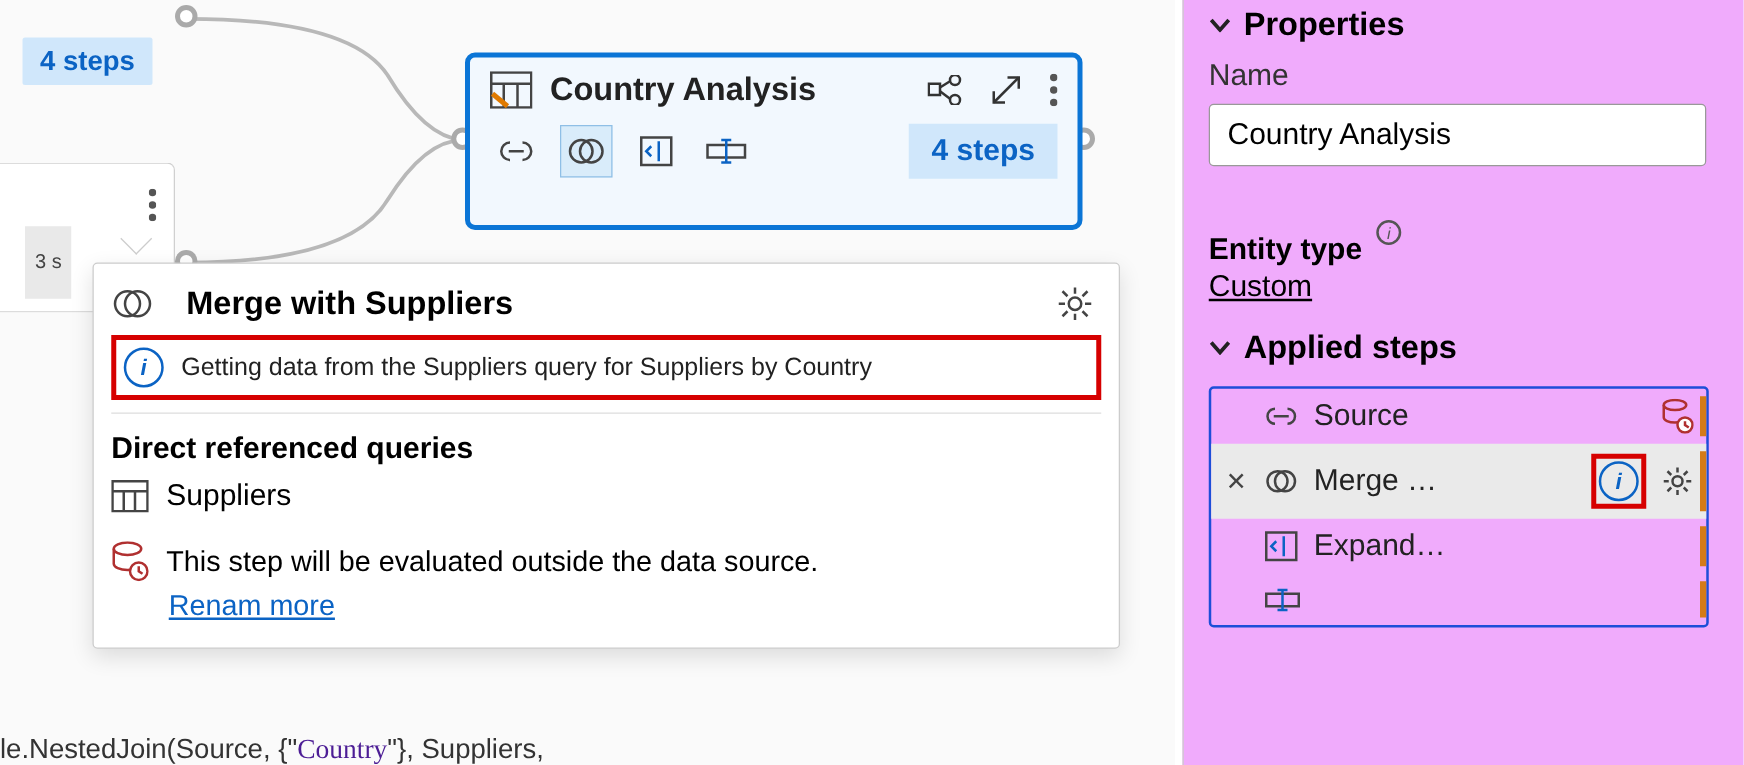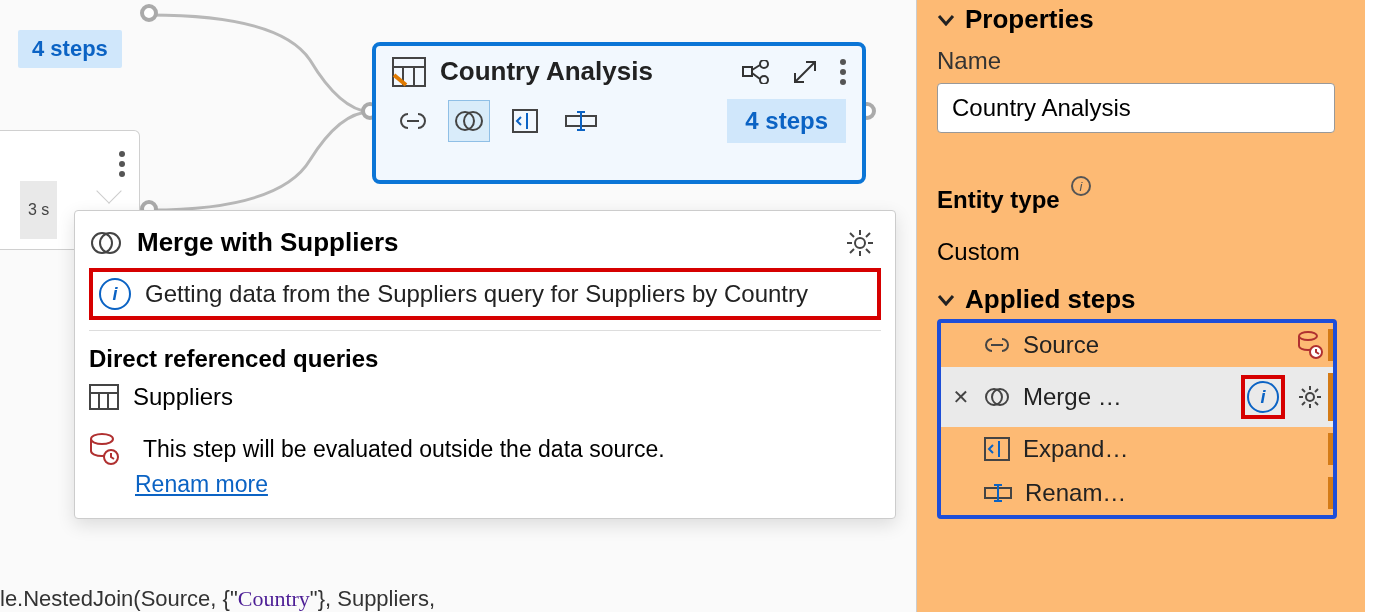--- a/index.html
+++ b/index.html
@@ -31,46 +31,46 @@
   .node-icons { display: flex; gap: 14px; align-items: center; }
   .node-icon { width: 42px; height: 42px; display: flex; align-items: center; justify-content: center; }
   .node-icon.selected { background: #d9ecfa; border: 1px solid #8fbfe6; }
   .node-steps { margin-left: auto; background: #d0e7fb; color: #0b63c4; font-size: 24px; font-weight: 600; padding: 8px 18px; }
 
   .node-arrow { position: absolute; left: 100px; top: 182px; width: 18px; height: 18px; background: #fff; border-right: 1px solid #ccc; border-bottom: 1px solid #ccc; transform: rotate(45deg); z-index: 5; }
 
   
   .card { position: absolute; left: 74px; top: 210px; width: 822px; background: #fff; border: 1px solid #ccc; border-radius: 4px; box-shadow: 0 6px 18px rgba(0,0,0,0.12); padding-bottom: 20px; z-index: 4; }
   .card-header { display: flex; align-items: center; padding: 16px 20px 4px 14px; }
-  .card-title { font-size: 26px; font-weight: 700; margin-left: 14px; flex: 1; }
+  .card-title { font-size: 26px; font-weight: 700; margin-left: 26px; flex: 1; }
   .card-sub { padding: 2px 20px 4px 60px; font-size: 24px; color: #333; }
   .card-info-row { margin: 6px 14px 10px 14px; padding: 6px 6px; display: flex; align-items: center; gap: 14px; border: 4px solid #d60000; }
-  .card-info-text { font-size: 24px; color: #222; }
+  .card-info-text { font-size: 20px; color: #222; }
   .divider { height: 1px; background: #ddd; margin: 2px 14px 14px 14px; }
   .section-title { font-size: 24px; font-weight: 700; padding: 0 14px 8px 14px; }
   .ref-row { display: flex; align-items: center; gap: 14px; padding: 2px 14px 16px 14px; font-size: 24px; }
-  .eval-row { display: flex; align-items: center; gap: 24px; padding: 6px 14px 2px 14px; font-size: 23px; }
+  .eval-row { display: flex; align-items: center; gap: 14px; padding: 6px 14px 2px 14px; font-size: 23px; }
   .learn-link { padding: 4px 14px 0 60px; font-size: 23px; }
   .learn-link span { color: #0b63c4; text-decoration: underline; cursor: pointer; }
 
   .code-strip { position: absolute; left: 0; top: 586px; font-family: Consolas, monospace; font-size: 22px; color: #333; white-space: pre; }
   .code-strip .kw { color: #4c1d95; font-family: Liberation Serif, serif; }
 
   
-  .panel { position: absolute; left: 916px; top: 0; width: 449px; height: 612px; border-left: 1px solid #ccc; background: #fdba74; padding: 4px 10px 0 20px; }
+  .panel { position: absolute; left: 946px; top: 0; width: 449px; height: 612px; border-left: 1px solid #ccc; background: #f0abfc; padding: 4px 10px 0 20px; }
   .panel-section { margin-bottom: 18px; }
   .collapser { display: flex; align-items: center; gap: 10px; cursor: pointer; }
   .collapser-title { font-size: 26px; font-weight: 700; }
   .label { font-size: 24px; color: #333; margin-top: 12px; }
   .text-input { width: 398px; margin-top: 8px; padding: 10px 14px; font-size: 24px; border: 1px solid #999; border-radius: 4px; }
   .entity-row { display: flex; align-items: center; gap: 10px; margin-top: 24px; }
   .entity-label { font-size: 24px; font-weight: 600; margin-top: 29px; }
-  .entity-value { font-size: 24px; margin-top: 24px; }
-
-  .steps-list { border: 4px solid #1d4ed8; border-radius: 4px; margin-top: 4px; width: 400px; }
+  .entity-value { font-size: 24px; margin-top: 2px; text-decoration: underline; }
+
+  .steps-list { border: 2px solid #1d4ed8; border-radius: 4px; margin-top: 16px; width: 400px; }
   .step-row { display: flex; align-items: center; padding: 8px 10px; gap: 12px; position: relative; }
   .step-row.selected { background: #eaeaea; }
   .step-x { width: 20px; text-align:center; font-size: 20px; color: #444; cursor: pointer; }
   .step-x.blank { visibility: hidden; }
   .step-text { font-size: 24px; color: #222; flex: 1; white-space: nowrap; overflow: hidden; text-overflow: ellipsis; }
   .step-bar { position: absolute; right: 0; top: 6px; bottom: 6px; width: 5px; background: #d47b17; }
   .info-badge { width: 32px; height: 32px; border-radius: 50%; border: 2px solid #0b63c4; display: flex; align-items: center; justify-content: center; color: #0b63c4; font-weight: 700; font-size: 18px; font-style: italic; }
   .red-box { border: 4px solid #d60000; padding: 2px; }
 
   svg { display: block; }
@@ -335,19 +335,18 @@
       <div class="step-row">
         <span class="step-x blank">✕</span>
         <span>
             <svg width="30" height="20">
               <rect x="2" y="5" width="26" height="10" fill="none" stroke="#444" stroke-width="2"></rect>
               <line x1="15" y1="2" x2="15" y2="18" stroke="#0b63c4" stroke-width="2"></line>
               <line x1="11" y1="2" x2="19" y2="2" stroke="#0b63c4" stroke-width="2"></line>
               <line x1="11" y1="18" x2="19" y2="18" stroke="#0b63c4" stroke-width="2"></line>
             </svg>
           </span>
-        <span class="step-text">Renam…</span>
         <div class="step-bar"></div>
       </div>
 
     </div>
   </div>
 </div>
 
 </body></html>

